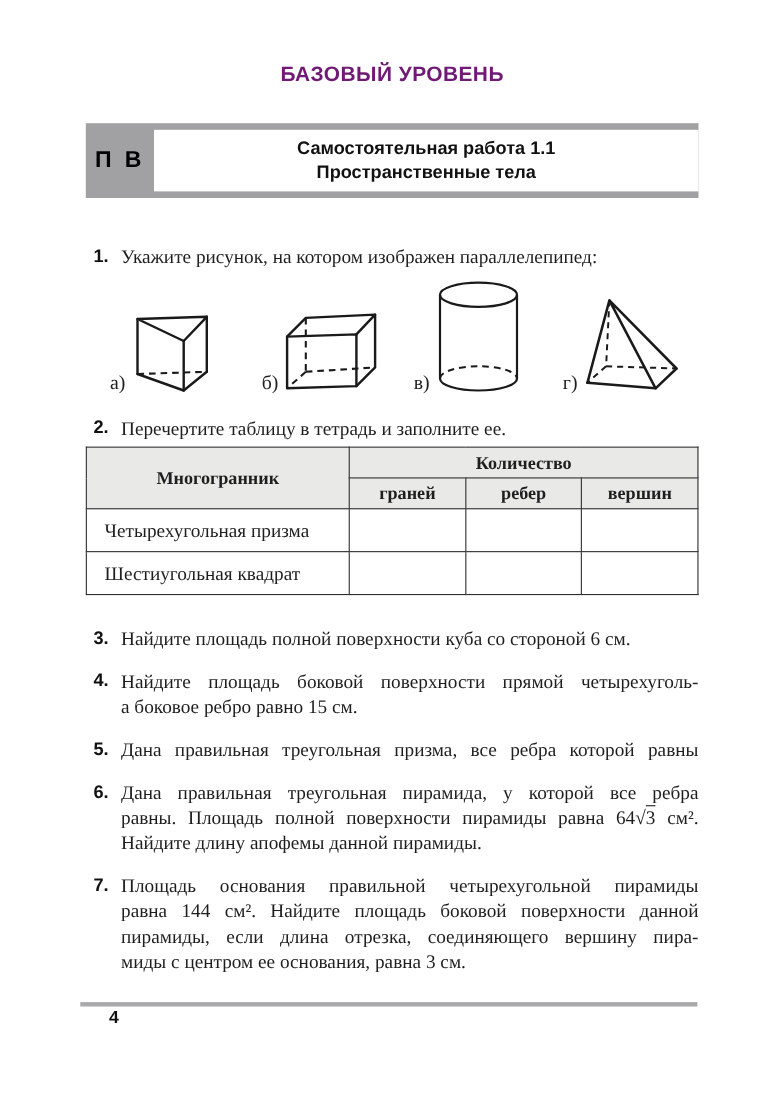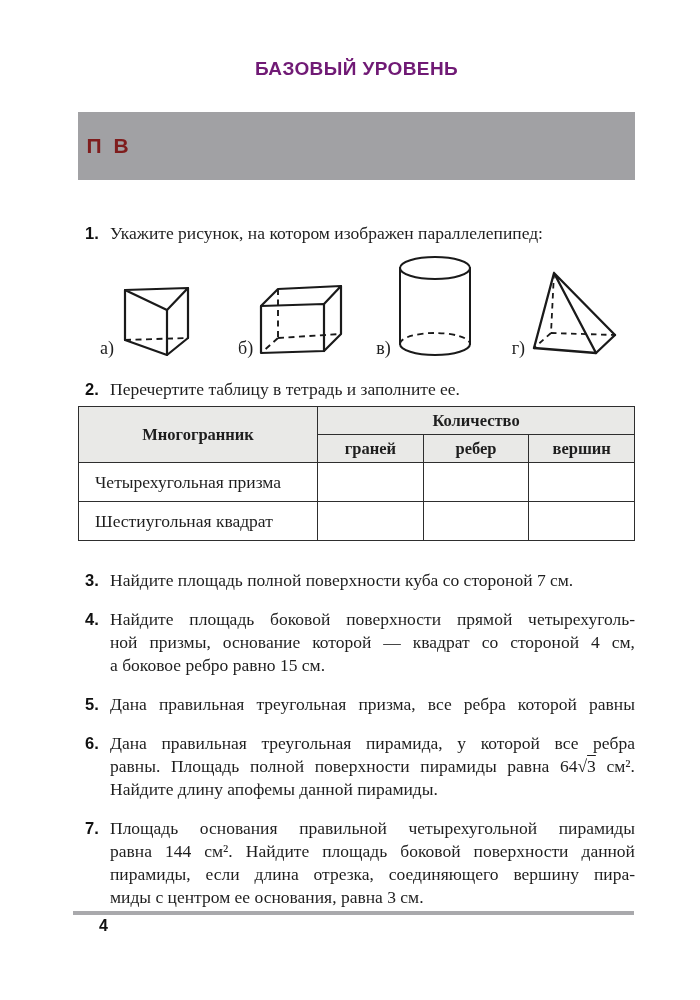--- a/index.html
+++ b/index.html
@@ -11,21 +11,21 @@
 
   .section-title {
     margin-top:58px; text-align:center;
     font-family:"Liberation Sans", sans-serif; font-weight:bold;
     font-size:19px; letter-spacing:0.4px; color:#701a75;
   }
 
   .work-header { margin-top:32px; height:68px; background:#a1a1a4; display:flex; }
   .badge {
     width:62px; flex:none; display:flex; align-items:center; justify-content:center;
-    color:#7f1d1d; font-family:"Liberation Sans", sans-serif; font-weight:bold;
+    color:#000000; font-family:"Liberation Sans", sans-serif; font-weight:bold;
     font-size:21px; letter-spacing:3px;
   }
   .work-title-box {
     flex:1; margin:6px 0; background:#ffffff; display:flex; flex-direction:column;
     justify-content:center; text-align:center;
     font-family:"Liberation Sans", sans-serif; font-weight:bold;
     font-size:16.5px; line-height:1.35; color:#111;
   }
 
   .problems { margin-top:42px; }
@@ -63,20 +63,24 @@
 </style>
 </head>
 <body>
 
 <div class="content">
 
   <div class="section-title">БАЗОВЫЙ УРОВЕНЬ</div>
 
   <div class="work-header">
     <div class="badge">П В</div>
+    <div class="work-title-box">
+      <div>Самостоятельная работа 1.1</div>
+      <div>Пространственные тела</div>
+    </div>
   </div>
 
   <div class="problems">
 
     <div class="problem" style="margin-bottom:0;">
       <div class="pnum">1.</div>
       <div class="ptext">
         <div class="line">Укажите рисунок, на котором изображен параллелепипед:</div>
       </div>
     </div>
@@ -167,28 +171,27 @@
             <td class="empty-cell"></td>
             <td class="empty-cell"></td>
           </tr>
         </tbody>
     </table>
 
     <div id="rest-problems">
         <div class="problem">
           <div class="pnum">3.</div>
           <div class="ptext">
-            <div class="line">Найдите площадь полной поверхности куба со стороной 7 см.</div>
+            <div class="line">Найдите площадь полной поверхности куба со стороной 6 см.</div>
           </div>
         </div>
         <div class="problem">
           <div class="pnum">4.</div>
           <div class="ptext">
             <div class="line just">Найдите площадь боковой поверхности прямой четырехуголь-</div>
-            <div class="line just">ной призмы, основание которой — квадрат со стороной 4 см,</div>
             <div class="line">а боковое ребро равно 15 см.</div>
           </div>
         </div>
         <div class="problem">
           <div class="pnum">5.</div>
           <div class="ptext">
             <div class="line just">Дана правильная треугольная призма, все ребра которой равны</div>
           </div>
         </div>
         <div class="problem">

